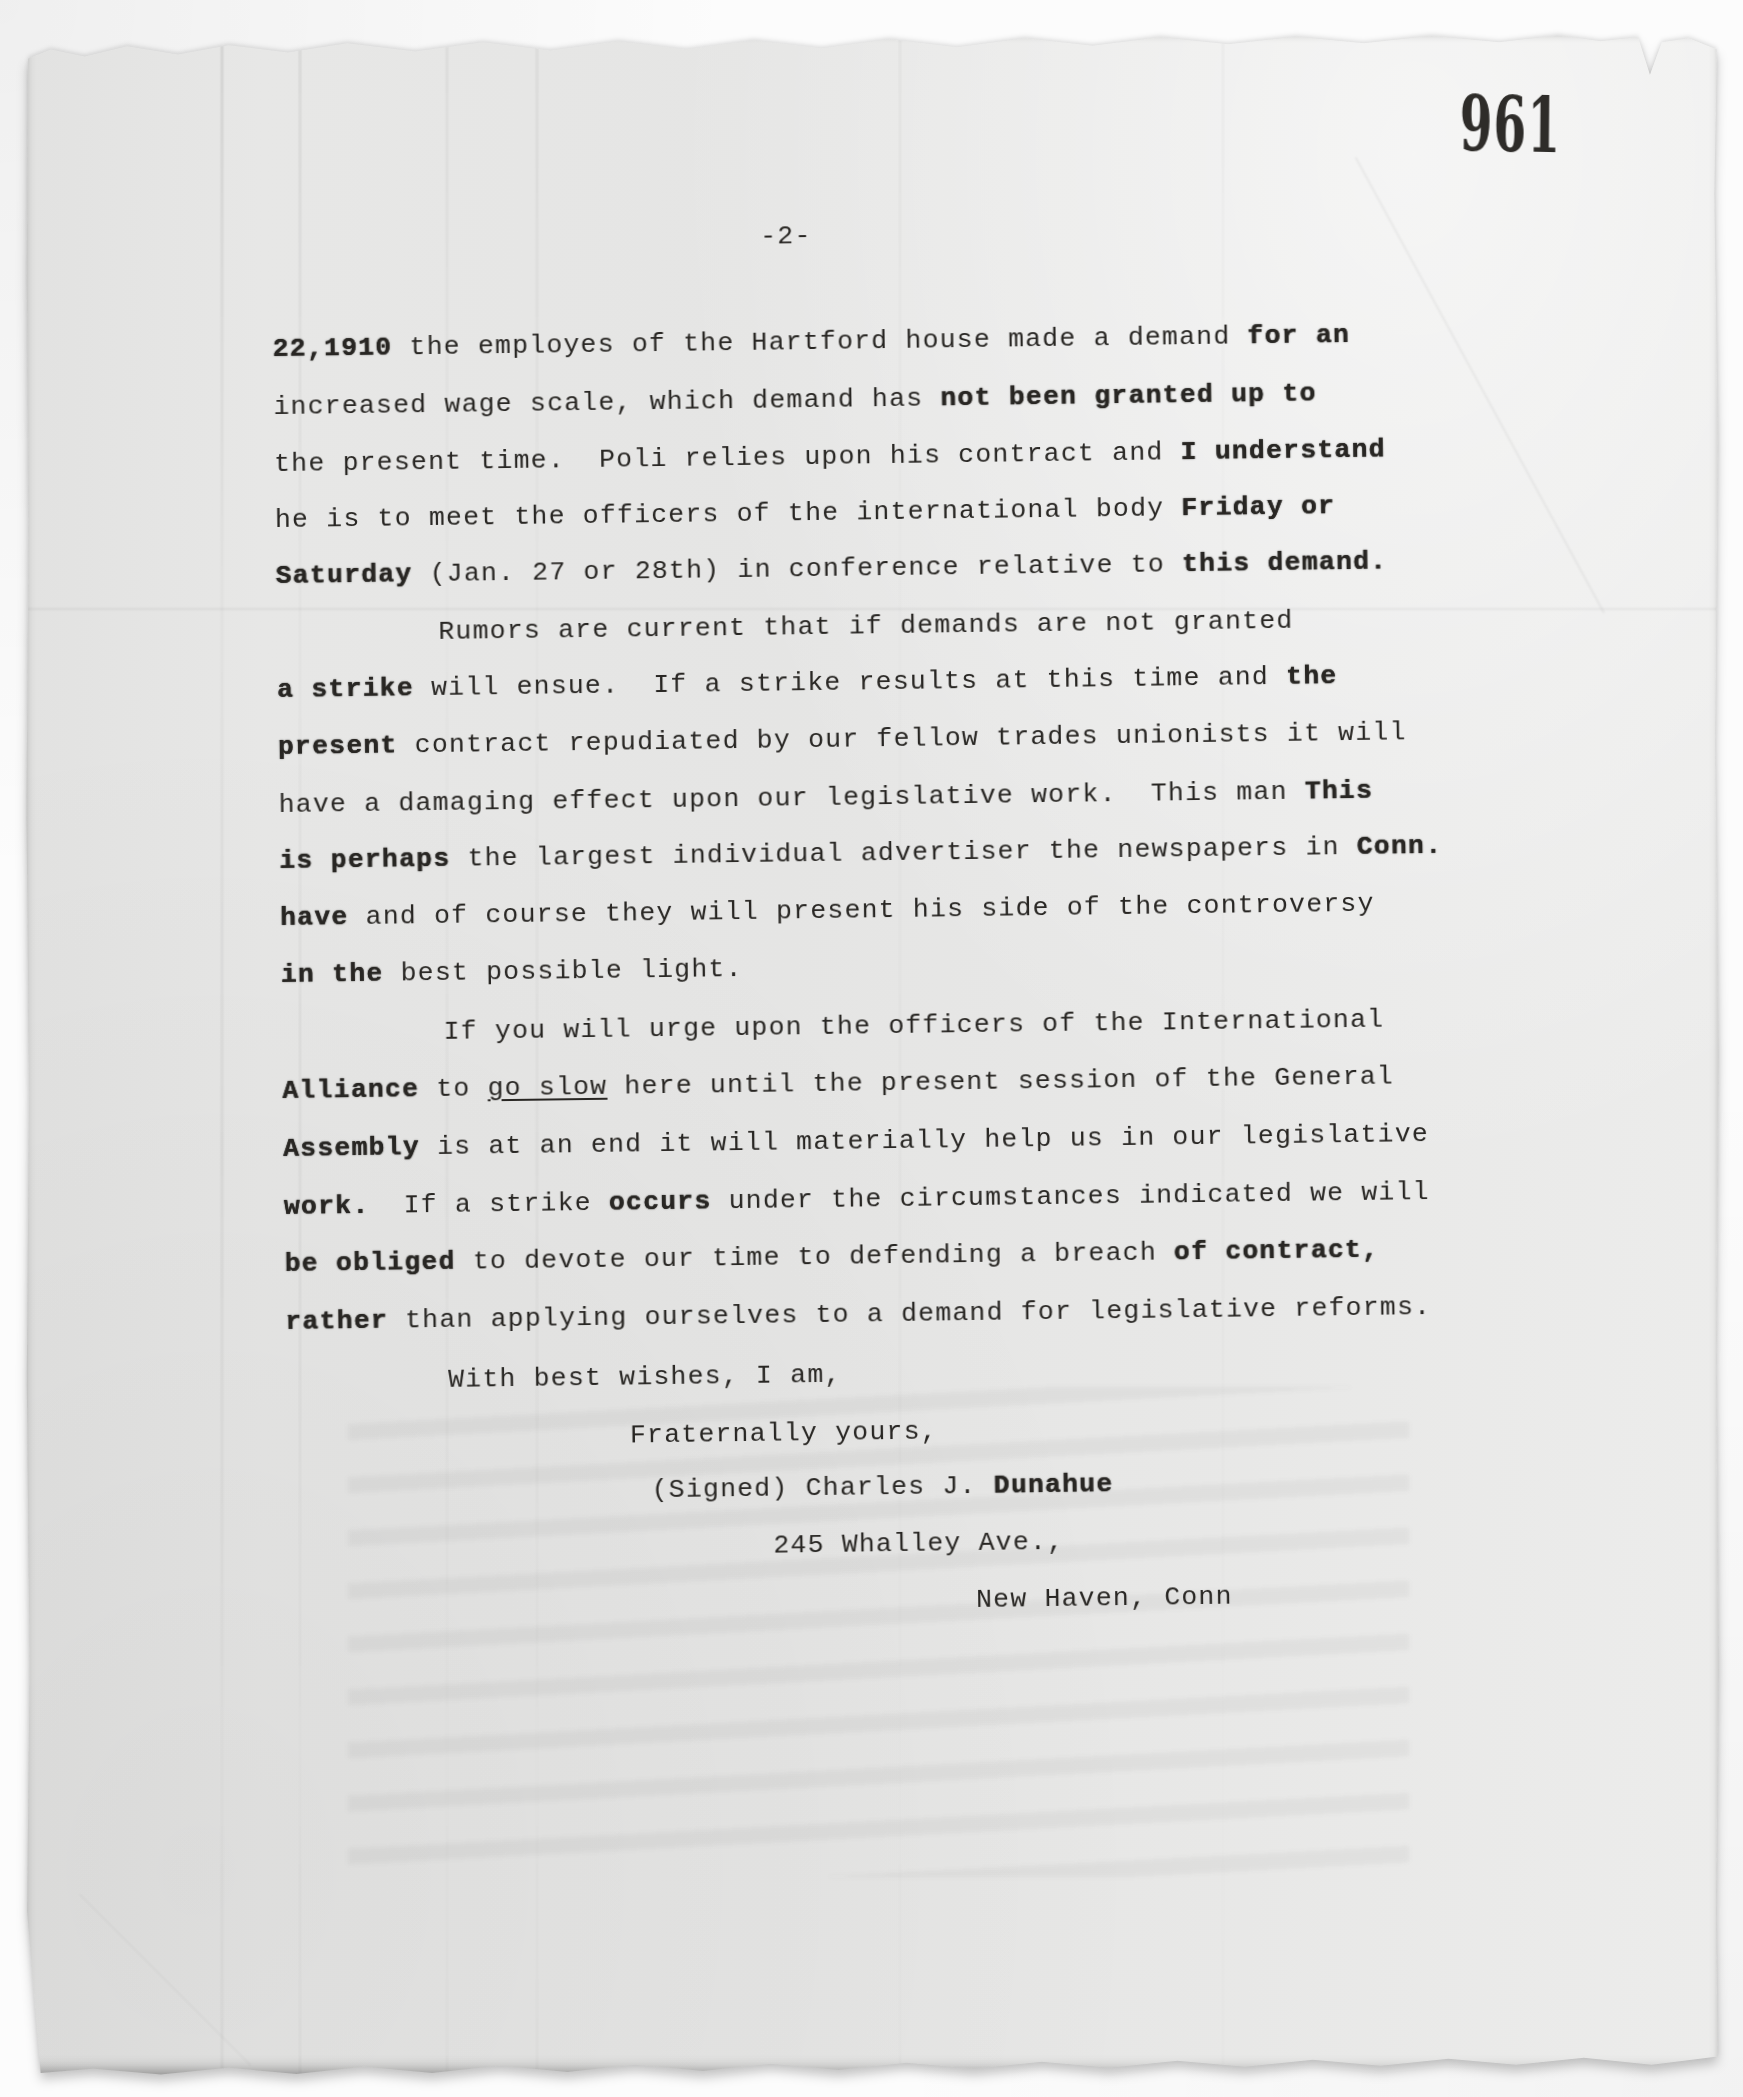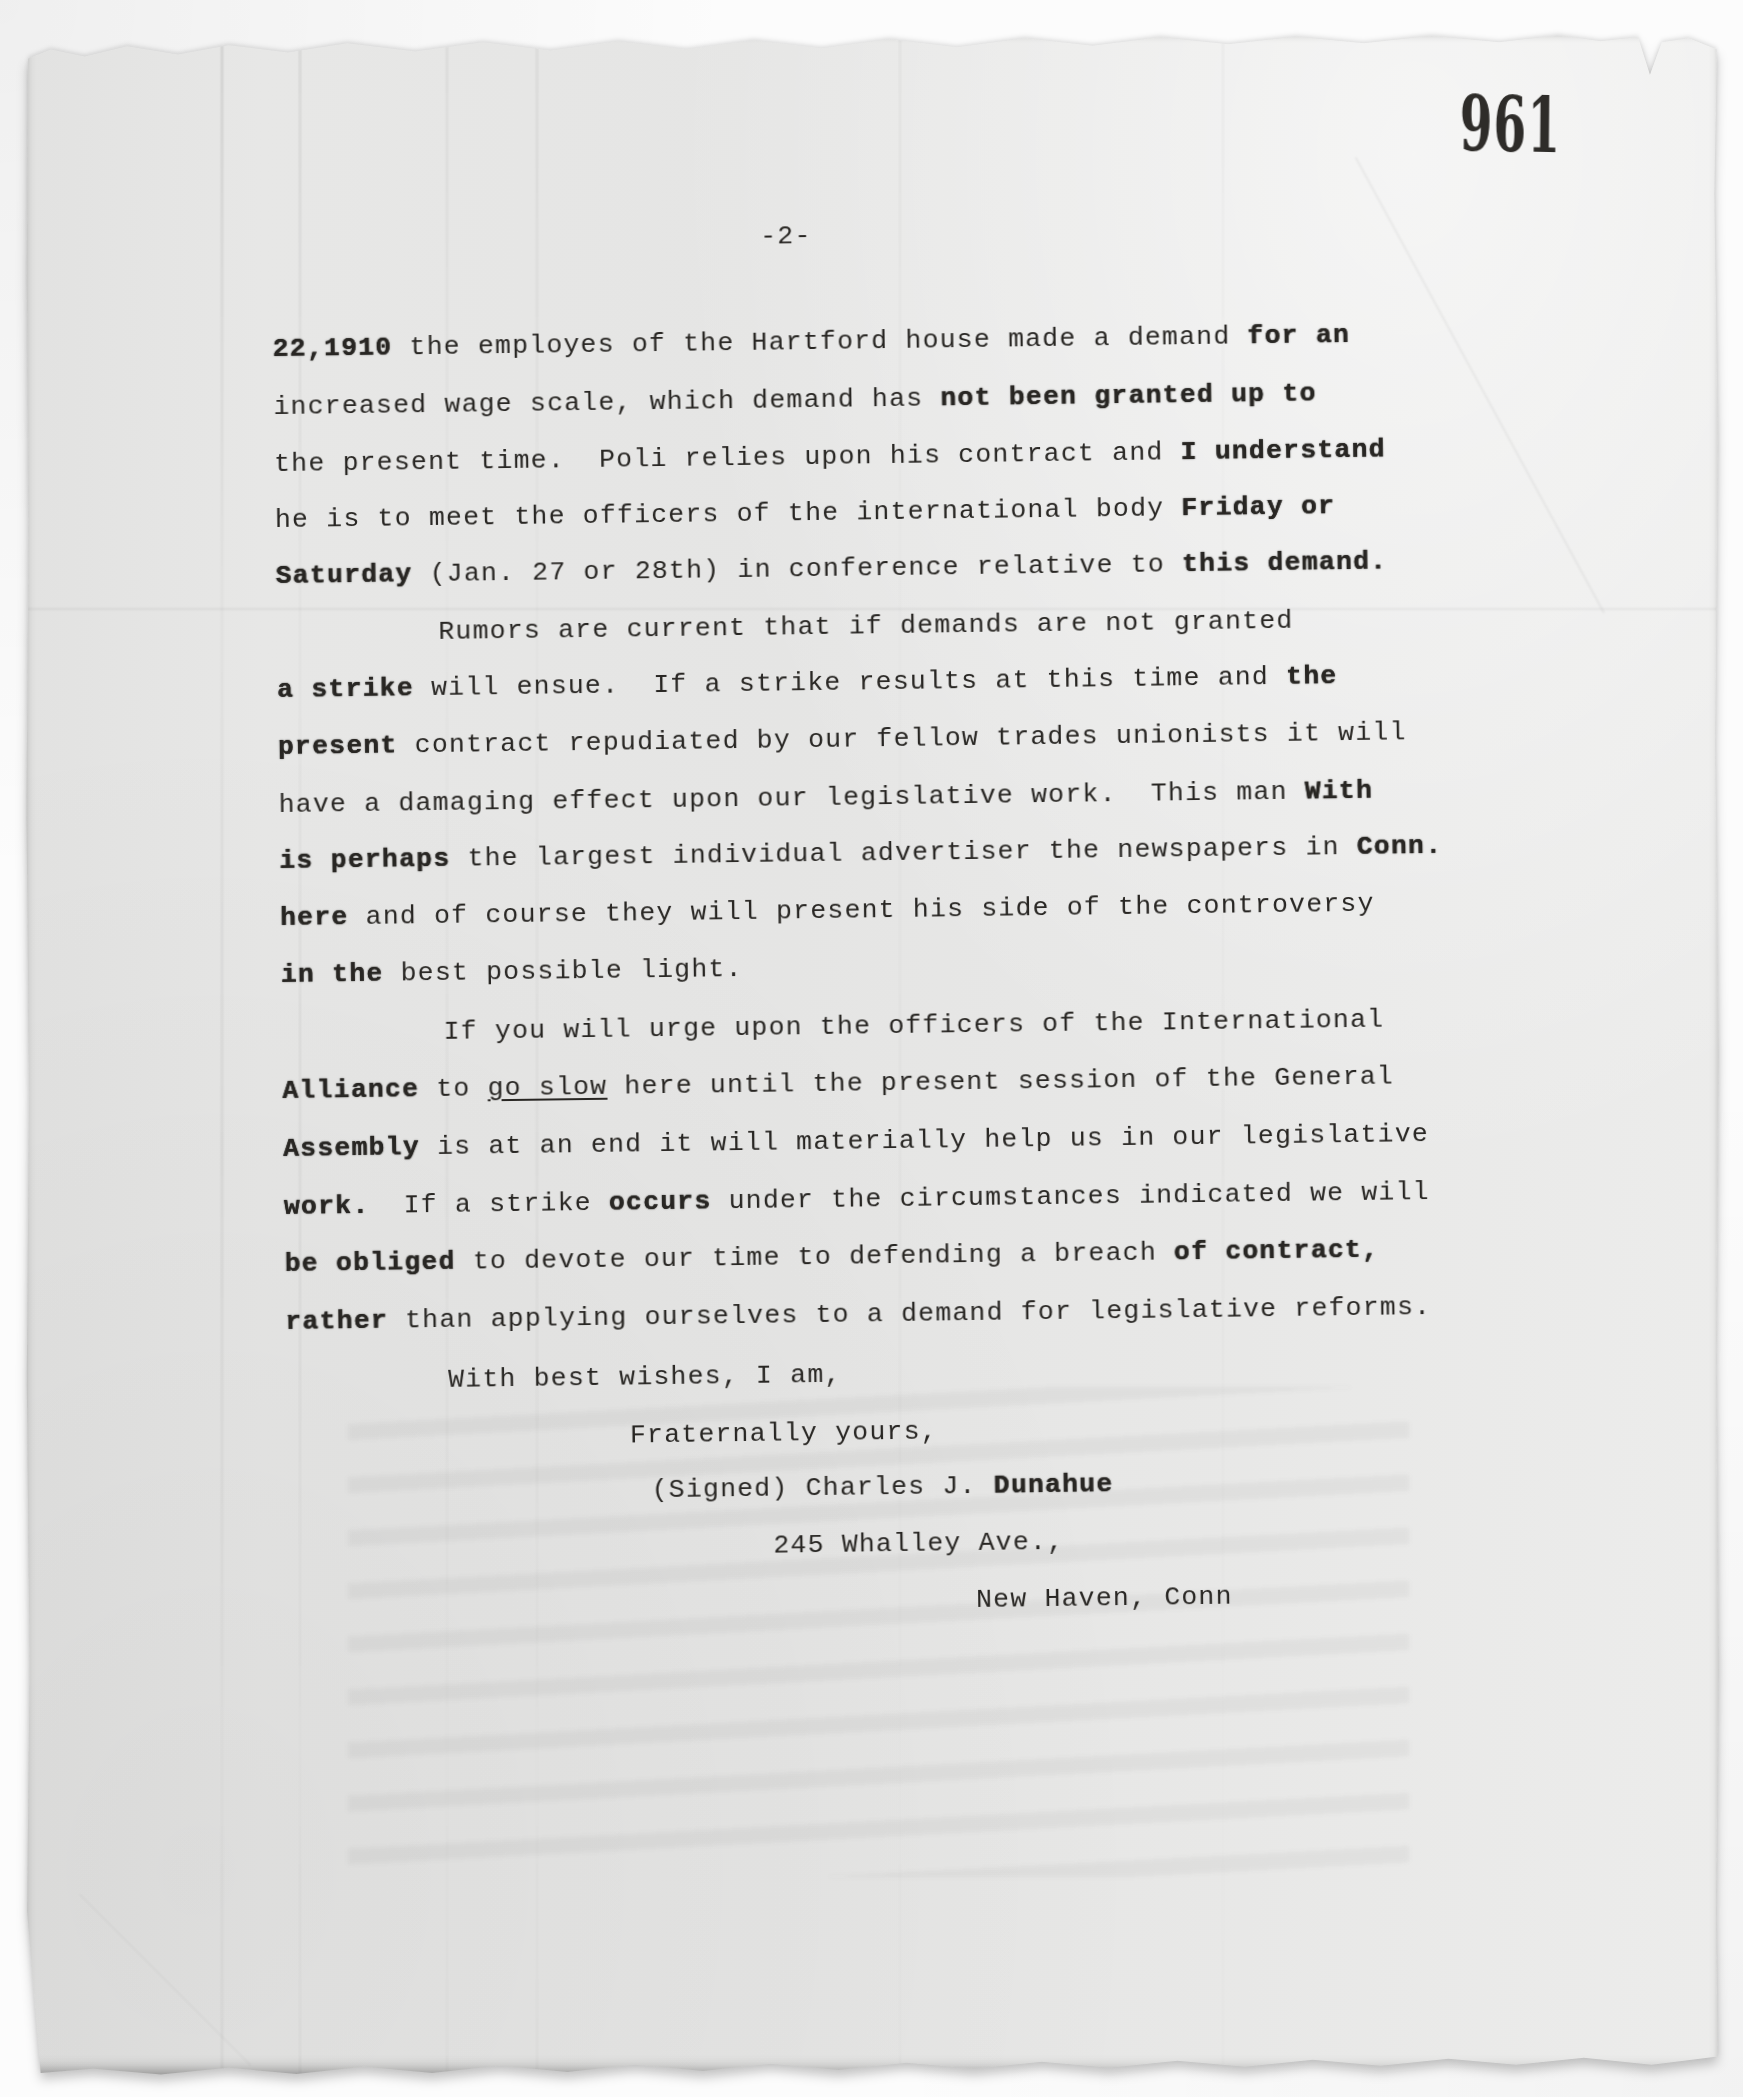--- a/index.html
+++ b/index.html
@@ -103,23 +103,23 @@
       <div class="page-label" style="left:745px; top:197px;">-2-</div>
       <div>
           <div class="line" style="left: 256px; top: 303px;"><span class="b">22,1910</span><span> the employes of the Hartford house made a demand </span><span class="b">for an</span></div>
           <div class="line" style="left: 256px; top: 361px;"><span>increased wage scale, which demand has </span><span class="b">not been granted up to</span></div>
           <div class="line" style="left: 256px; top: 418px;"><span>the present time.  Poli relies upon his contract and </span><span class="b">I understand</span></div>
           <div class="line" style="left: 256px; top: 474px;"><span>he is to meet the officers of the international body </span><span class="b">Friday or</span></div>
           <div class="line" style="left: 256px; top: 530px;"><span class="b">Saturday</span><span> (Jan. 27 or 28th) in conference relative to </span><span class="b">this demand.</span></div>
           <div class="line" style="left: 418px; top: 588px;"><span>Rumors are current that if demands are not granted</span></div>
           <div class="line" style="left: 256px; top: 644px;"><span class="b">a strike</span><span> will ensue.  If a strike results at this time and </span><span class="b">the</span></div>
           <div class="line" style="left: 256px; top: 701px;"><span class="b">present</span><span> contract repudiated by our fellow trades unionists it will</span></div>
-          <div class="line" style="left: 256px; top: 759px;"><span>have a damaging effect upon our legislative work.  This man </span><span class="b">With</span></div>
+          <div class="line" style="left: 256px; top: 759px;"><span>have a damaging effect upon our legislative work.  This man </span><span class="b">This</span></div>
           <div class="line" style="left: 256px; top: 815px;"><span class="b">is perhaps</span><span> the largest individual advertiser the newspapers in </span><span class="b">Conn.</span></div>
-          <div class="line" style="left: 256px; top: 872px;"><span class="b">here</span><span> and of course they will present his side of the controversy</span></div>
+          <div class="line" style="left: 256px; top: 872px;"><span class="b">have</span><span> and of course they will present his side of the controversy</span></div>
           <div class="line" style="left: 256px; top: 929px;"><span class="b">in the</span><span> best possible light.</span></div>
           <div class="line" style="left: 418px; top: 988px;"><span>If you will urge upon the officers of the International</span></div>
           <div class="line" style="left: 256px; top: 1045px;"><span class="b">Alliance</span><span> to </span><span class="u">go slow</span><span> here until the present session of the General</span></div>
           <div class="line" style="left: 256px; top: 1103px;"><span class="b">Assembly</span><span> is at an end it will materially help us in our legislative</span></div>
           <div class="line" style="left: 256px; top: 1161px;"><span class="b">work.</span><span>  If a strike </span><span class="b">occurs</span><span> under the circumstances indicated we will</span></div>
           <div class="line" style="left: 256px; top: 1218px;"><span class="b">be obliged</span><span> to devote our time to defending a breach </span><span class="b">of contract,</span></div>
           <div class="line" style="left: 256px; top: 1276px;"><span class="b">rather</span><span> than applying ourselves to a demand for legislative reforms.</span></div>
           <div class="line" style="left: 418px; top: 1336px;"><span>With best wishes, I am,</span></div>
           <div class="line" style="left: 599px; top: 1394px;"><span>Fraternally yours,</span></div>
           <div class="line" style="left: 620px; top: 1449px;"><span>(Signed) Charles J. </span><span class="b">Dunahue</span></div>

